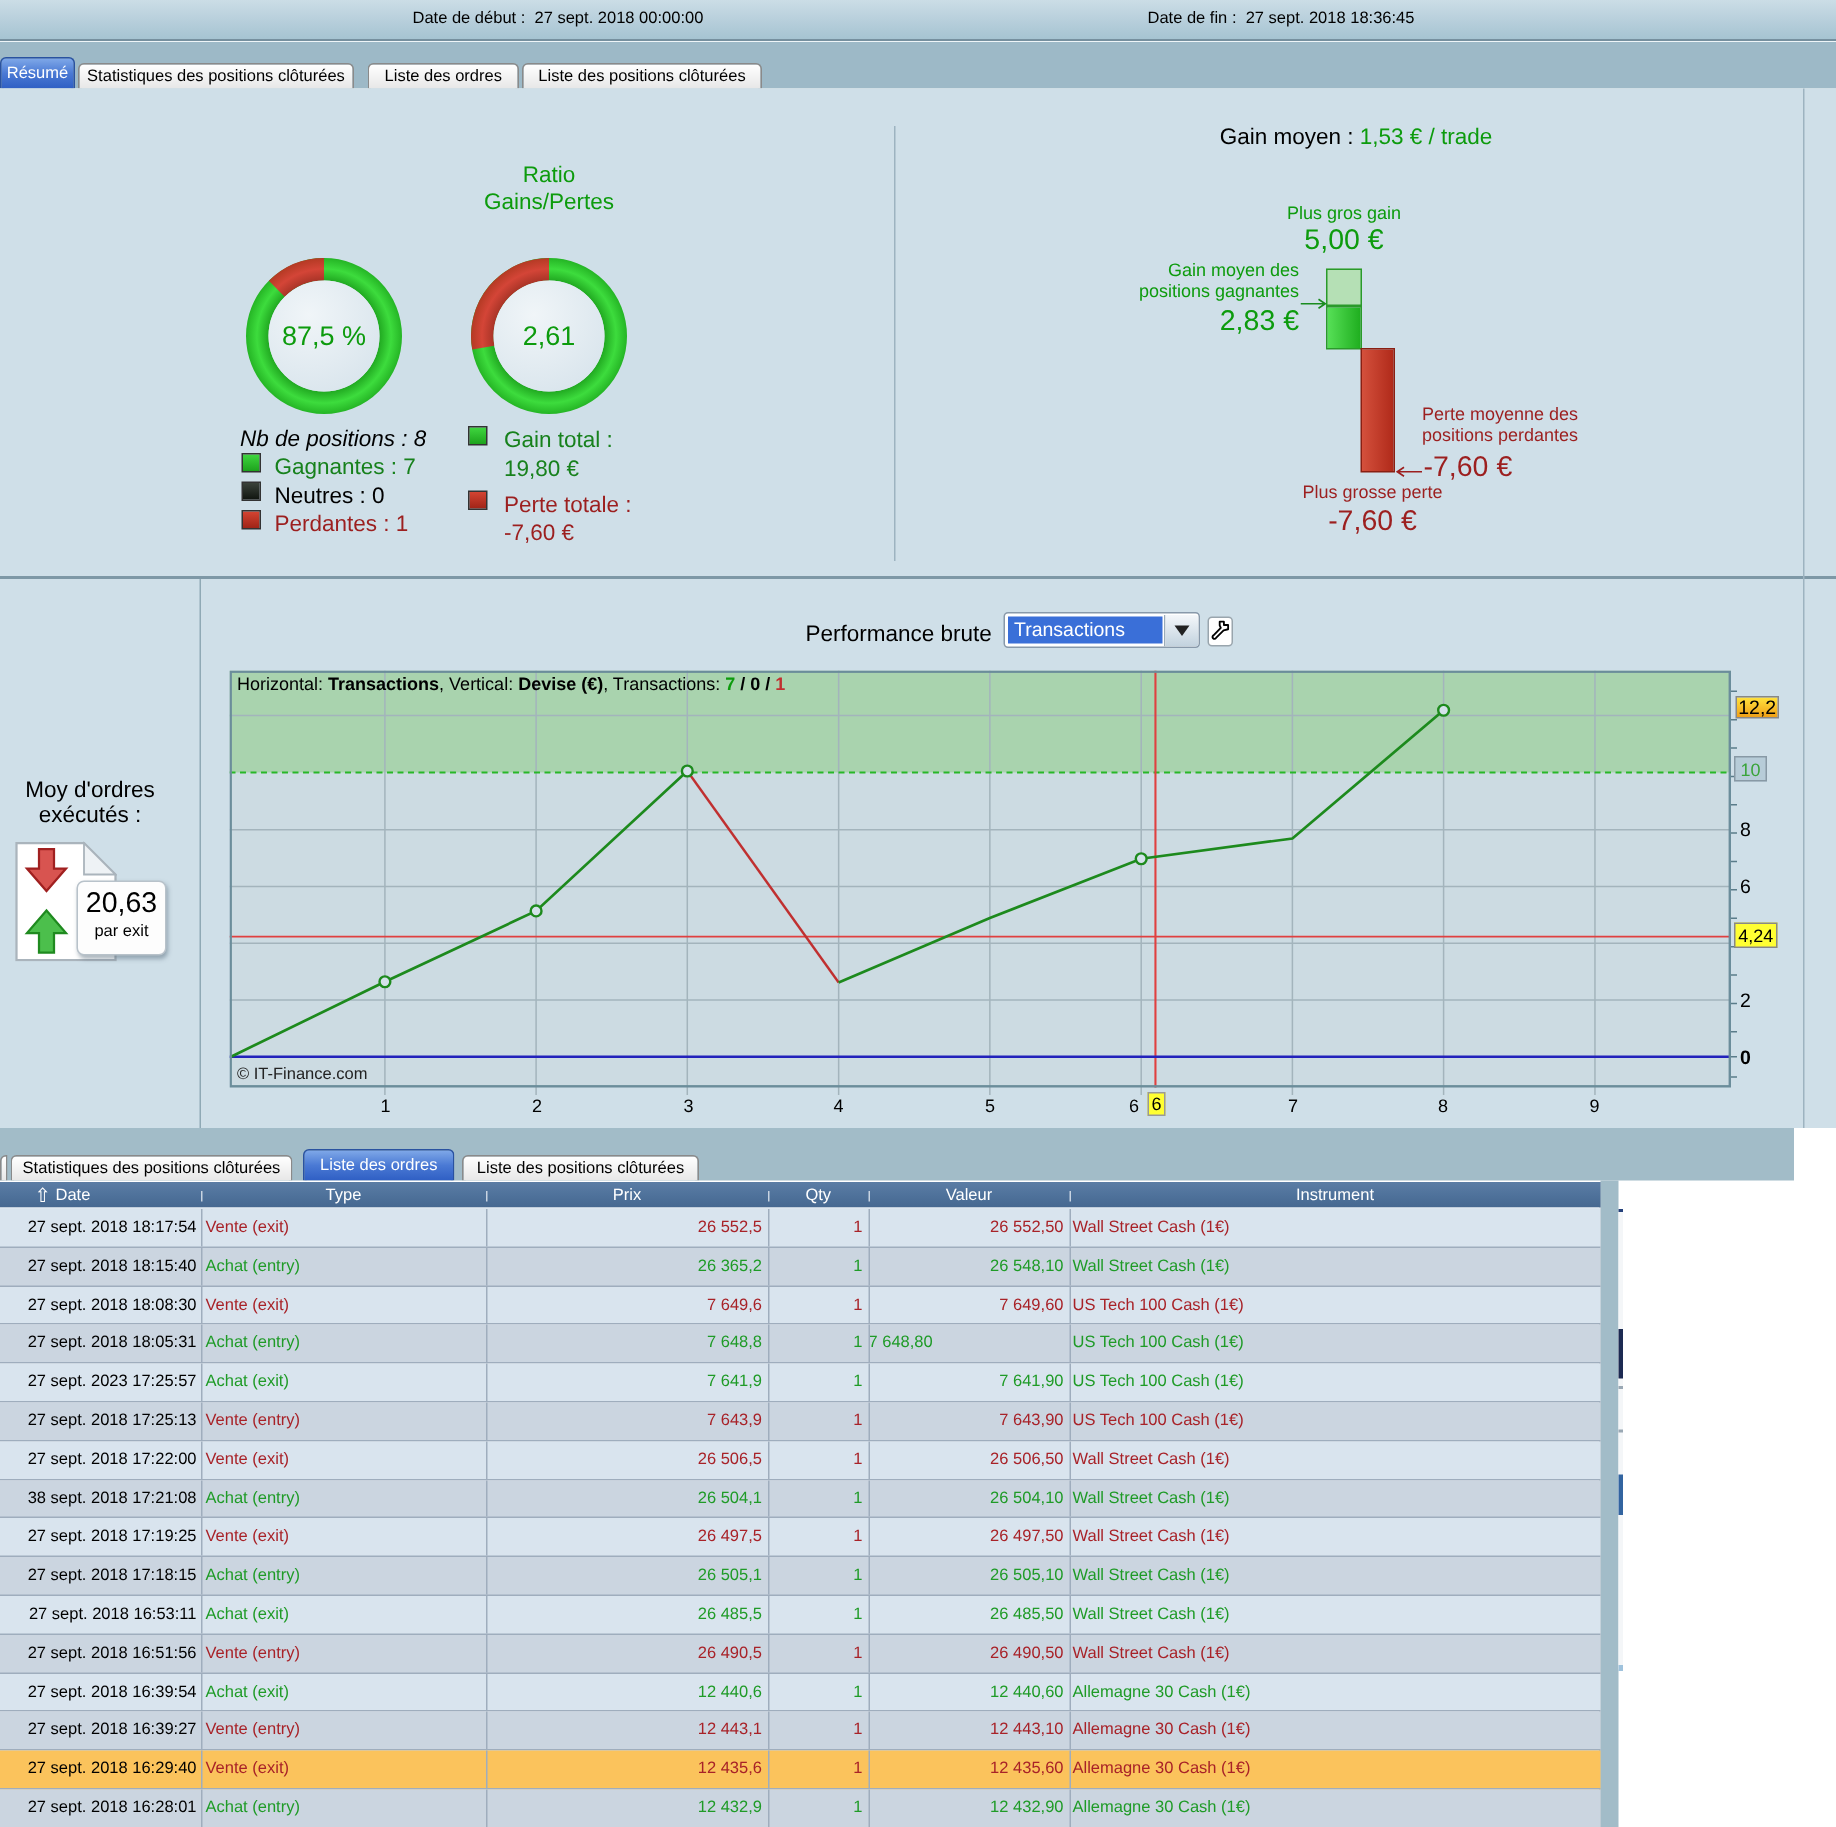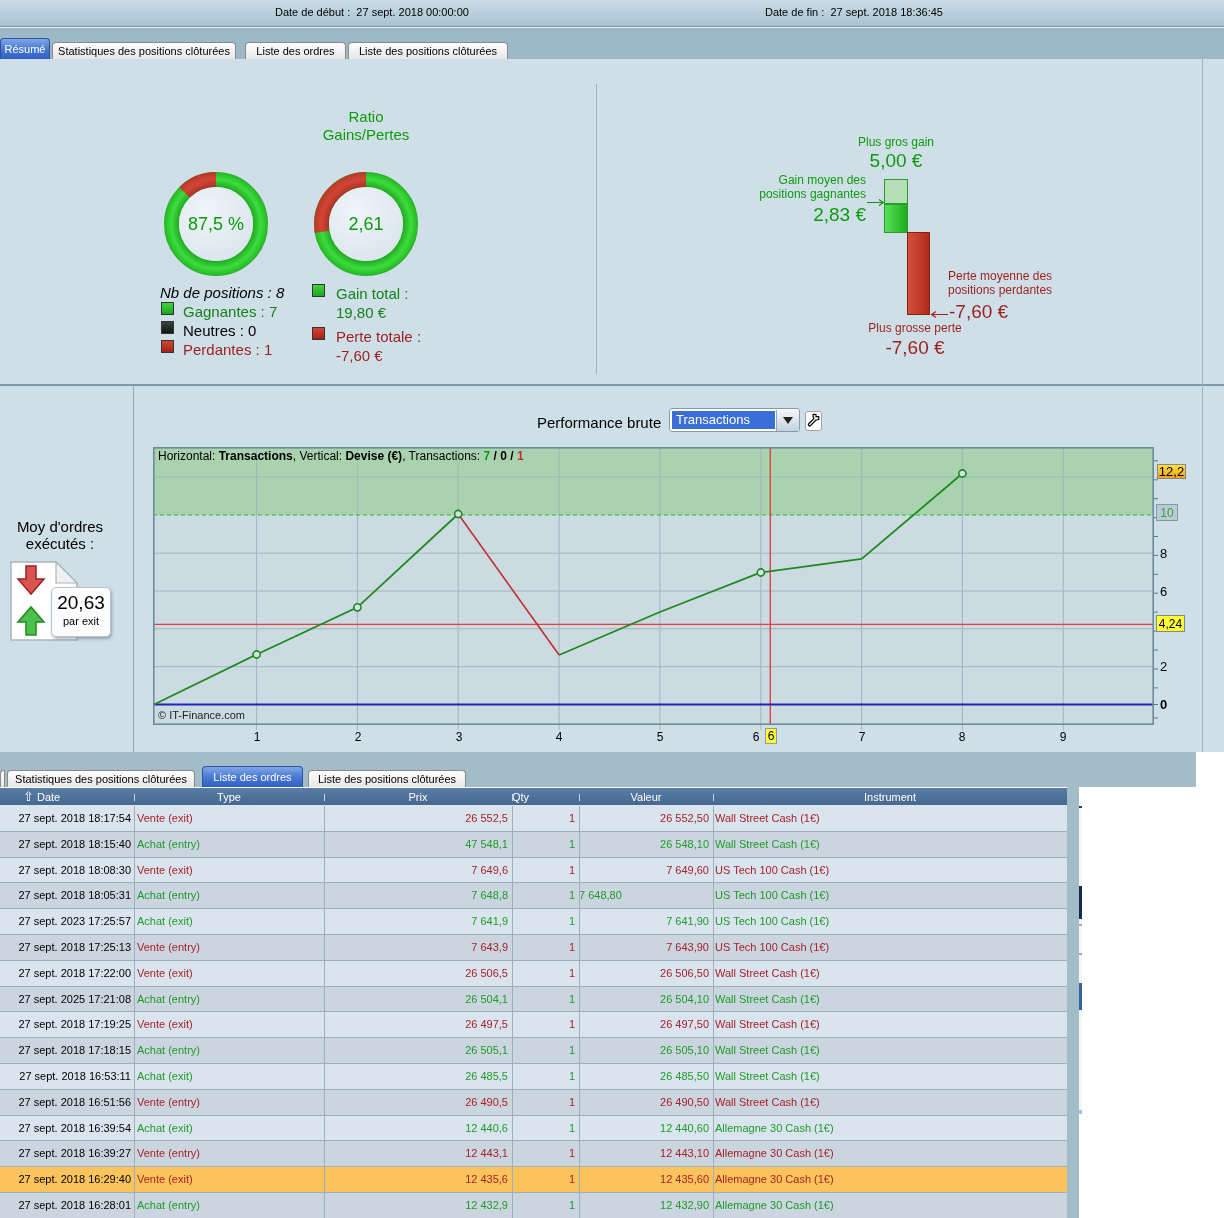--- a/index.html
+++ b/index.html
@@ -105,20 +105,21 @@
   <div class="sq" style="left:161px; top:262px; background:linear-gradient(to bottom,#3a423a,#101510);"></div>
   <div class="abs" style="left:183px; top:263px; font-size:15px;">Neutres : 0</div>
   <div class="sq" style="left:161px; top:281px; background:linear-gradient(to bottom,#d44432,#a02417);"></div>
   <div class="abs dred" style="left:183px; top:282px; font-size:15px;">Perdantes : 1</div>
 
   <div class="sq" style="left:312px; top:225px; background:linear-gradient(to bottom,#3fd63f,#1da31d);"></div>
   <div class="abs dgreen" style="left:336px; top:226px; font-size:15px;">Gain total :<br><span style="display:inline-block; margin-top:2px;">19,80 €</span></div>
   <div class="sq" style="left:312px; top:268px; background:linear-gradient(to bottom,#d44432,#a02417);"></div>
   <div class="abs dred" style="left:336px; top:269px; font-size:15px;">Perte totale :<br><span style="display:inline-block; margin-top:2px;">-7,60 €</span></div>
 
+  <div class="abs" style="left:606px; top:24px; width:596px; text-align:center; font-size:15px;">Gain moyen : <span class="green">1,53 € / trade</span></div>
 
   <div class="abs" style="left:884px; top:120px; width:24px; height:25px; background:#b5e0b5; border:1px solid #2a9a2a;"></div>
   <div class="abs" style="left:884px; top:145px; width:24px; height:29px; background:linear-gradient(to right,#57e057,#1fae1f); border:1px solid #2a9a2a;"></div>
   <div class="abs" style="left:907px; top:173px; width:23px; height:83px; background:linear-gradient(to right,#d4503c,#b02a1a); border:1px solid #8a1f12;"></div>
 
   <div class="abs green" style="left:826px; top:76px; width:140px; text-align:center; font-size:12px;">Plus gros gain</div>
   <div class="abs green" style="left:826px; top:91px; width:140px; text-align:center; font-size:19px;">5,00 €</div>
   <div class="abs green" style="left:716px; top:114px; width:150px; text-align:right; font-size:12px; line-height:14px;">Gain moyen des<br>positions gagnantes</div>
   <div class="abs green" style="left:746px; top:145px; width:120px; text-align:right; font-size:19px;">2,83 €</div>
   <svg class="abs" style="left:867px; top:138px;" width="18" height="11">
@@ -259,21 +260,21 @@
   <div class="tab sel" style="left:202px; width:101px;">Liste des ordres</div>
   <div class="tab" style="left:308px; width:158px;">Liste des positions clôturées</div>
 </div>
 <div class="abs" style="left:1067px; top:787px; width:12px; height:431px; background:#a2bcc8;"></div>
 <div class="abs" style="left:1066px; top:788px; width:1px; height:430px; background:#8fa3b0;"></div>
 <div id="thead" class="abs">
   <span class="abs" style="left:23px; top:1px; font-size:13px;">⇧</span>
   <span class="abs" style="left:37px; top:0; line-height:18px;">Date</span>
   <span class="abs" style="left:134px; top:0; width:190px; text-align:center; line-height:18px;">Type</span>
   <span class="abs" style="left:324px; top:0; width:188px; text-align:center; line-height:18px;">Prix</span>
-  <span class="abs" style="left:512px; top:0; width:67px; text-align:left; line-height:18px;">Qty</span>
+  <span class="abs" style="left:512px; top:0; width:67px; text-align:center; line-height:18px;">Qty</span>
   <span class="abs" style="left:579px; top:0; width:134px; text-align:center; line-height:18px;">Valeur</span>
   <span class="abs" style="left:713px; top:0; width:354px; text-align:center; line-height:18px;">Instrument</span>
   <span class="hsep" style="left:134px;"></span>
   <span class="hsep" style="left:324px;"></span>
   <span class="hsep" style="left:512px;"></span>
   <span class="hsep" style="left:579px;"></span>
   <span class="hsep" style="left:713px;"></span>
 </div>
 <div id="rows" class="abs">
   <div class="row a">
@@ -285,21 +286,21 @@
     <span class="cell cr" style="left:715px;">Wall Street Cash (1€)</span>
     <span class="colb" style="left:134px;"></span>
       <span class="colb" style="left:324px;"></span>
       <span class="colb" style="left:512px;"></span>
       <span class="colb" style="left:579px;"></span>
       <span class="colb" style="left:713px;"></span>
   </div>
   <div class="row b">
     <span class="cell" style="left:0; width:131px; text-align:right;">27 sept. 2018 18:15:40</span>
     <span class="cell cg" style="left:137px;">Achat (entry)</span>
-    <span class="cell cg" style="left:324px; width:184px; text-align:right;">47 548,1</span>
+    <span class="cell cg" style="left:324px; width:184px; text-align:right;">26 365,2</span>
     <span class="cell cg" style="left:512px; width:63px; text-align:right;">1</span>
     <span class="cell cg" style="left:579px; width:130px; text-align:right;">26 548,10</span>
     <span class="cell cg" style="left:715px;">Wall Street Cash (1€)</span>
     <span class="colb" style="left:134px;"></span>
       <span class="colb" style="left:324px;"></span>
       <span class="colb" style="left:512px;"></span>
       <span class="colb" style="left:579px;"></span>
       <span class="colb" style="left:713px;"></span>
   </div>
   <div class="row a">
@@ -361,21 +362,21 @@
     <span class="cell cr" style="left:512px; width:63px; text-align:right;">1</span>
     <span class="cell cr" style="left:579px; width:130px; text-align:right;">26 506,50</span>
     <span class="cell cr" style="left:715px;">Wall Street Cash (1€)</span>
     <span class="colb" style="left:134px;"></span>
       <span class="colb" style="left:324px;"></span>
       <span class="colb" style="left:512px;"></span>
       <span class="colb" style="left:579px;"></span>
       <span class="colb" style="left:713px;"></span>
   </div>
   <div class="row b">
-    <span class="cell" style="left:0; width:131px; text-align:right;">27 sept. 2025 17:21:08</span>
+    <span class="cell" style="left:0; width:131px; text-align:right;">38 sept. 2018 17:21:08</span>
     <span class="cell cg" style="left:137px;">Achat (entry)</span>
     <span class="cell cg" style="left:324px; width:184px; text-align:right;">26 504,1</span>
     <span class="cell cg" style="left:512px; width:63px; text-align:right;">1</span>
     <span class="cell cg" style="left:579px; width:130px; text-align:right;">26 504,10</span>
     <span class="cell cg" style="left:715px;">Wall Street Cash (1€)</span>
     <span class="colb" style="left:134px;"></span>
       <span class="colb" style="left:324px;"></span>
       <span class="colb" style="left:512px;"></span>
       <span class="colb" style="left:579px;"></span>
       <span class="colb" style="left:713px;"></span>

